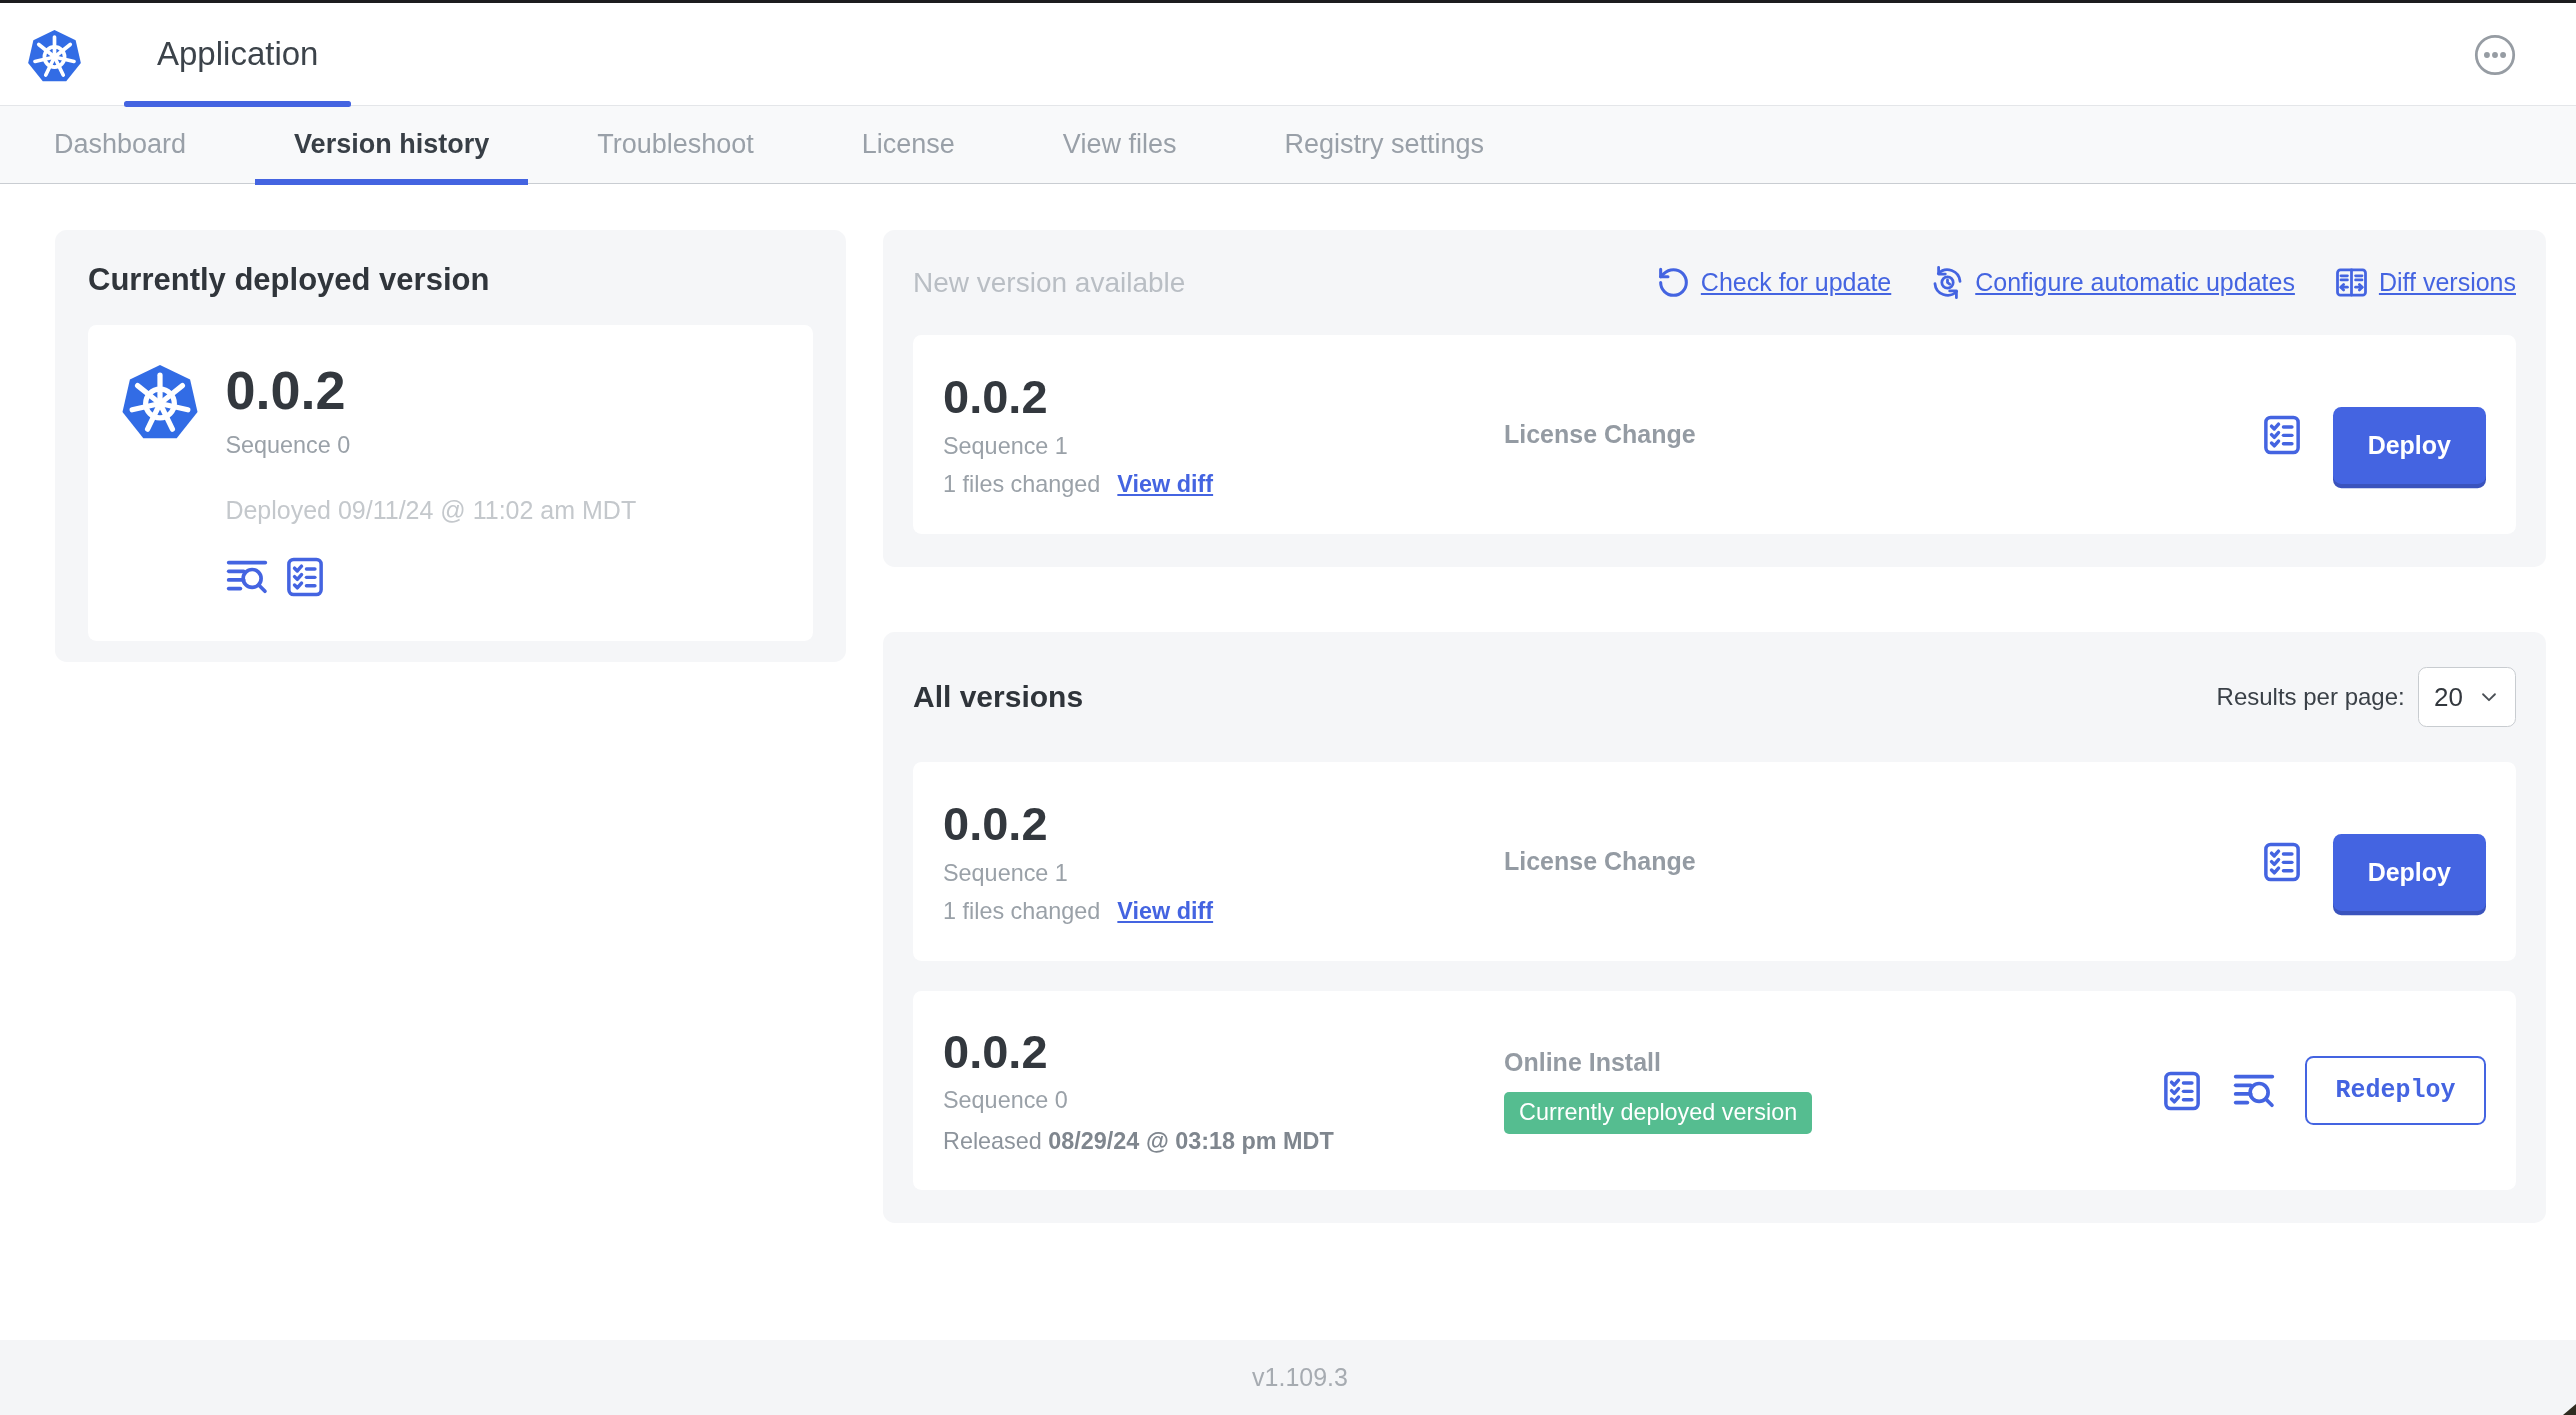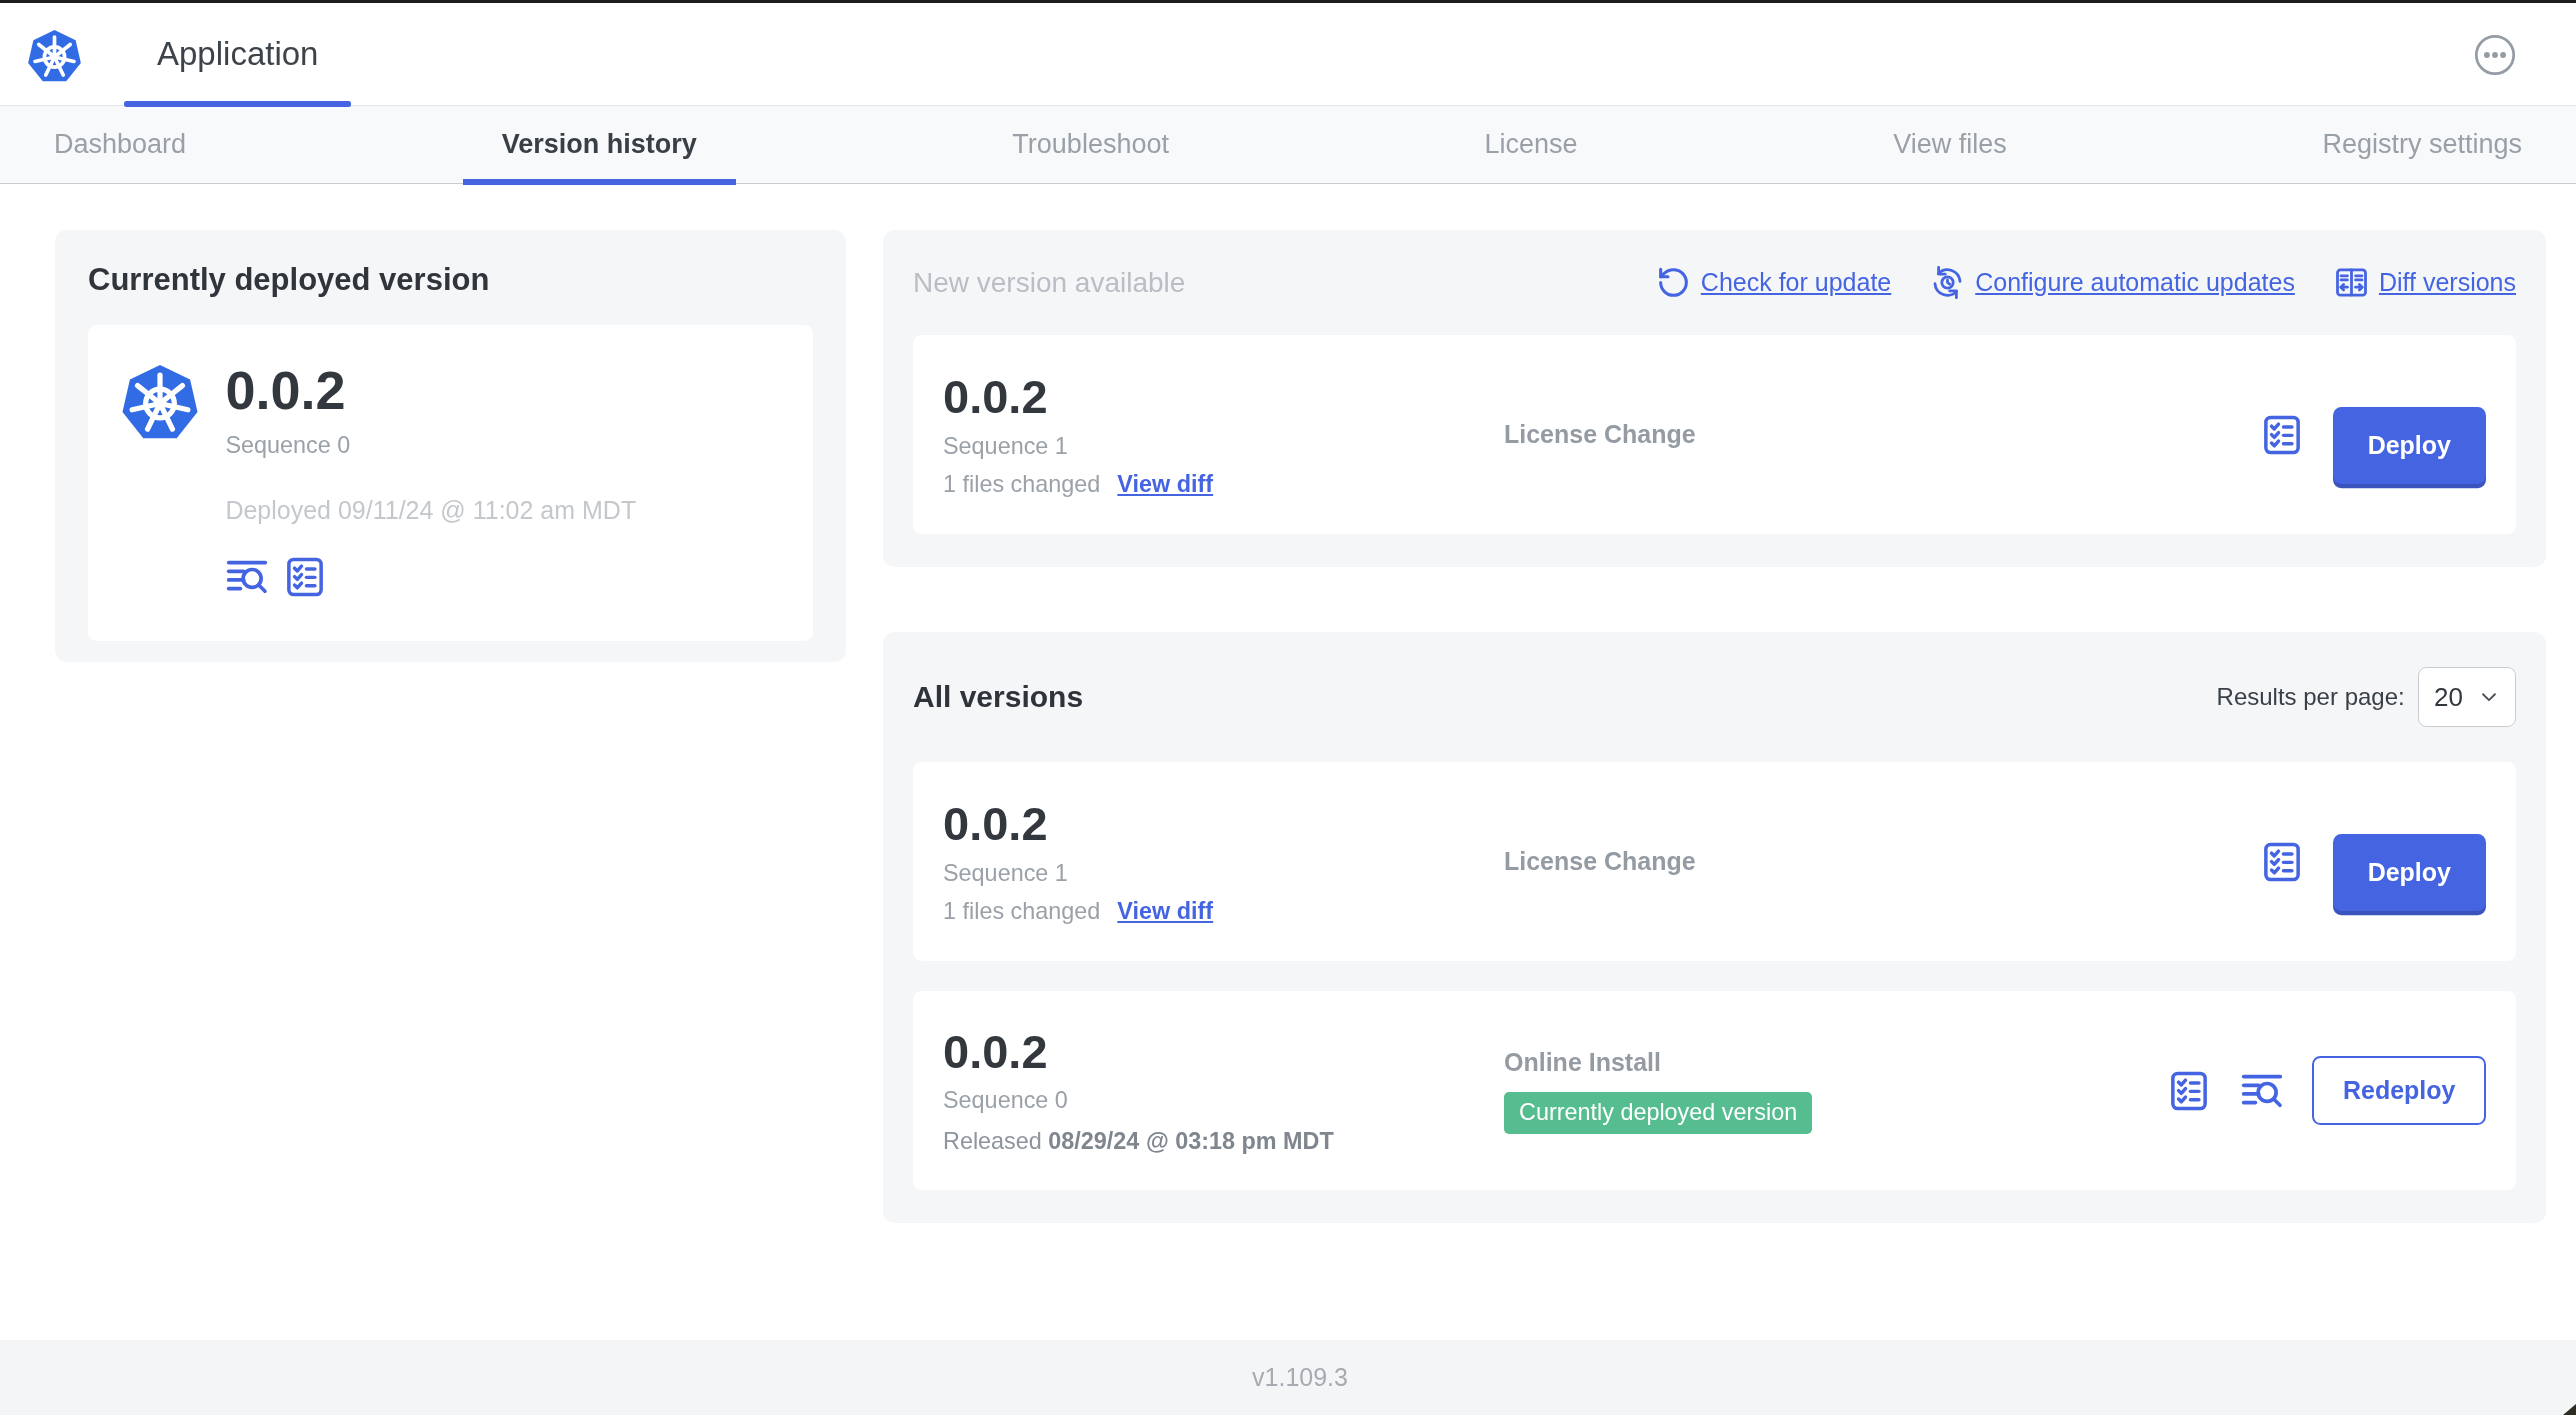--- a/index.html
+++ b/index.html
@@ -39,21 +39,21 @@
   }
   .more-btn{
     position:absolute;right:59px;top:30px;width:44px;height:44px;
     background:none;border:none;padding:0;cursor:pointer;
   }
   .more-btn svg{width:44px;height:44px;display:block}
 
   
   .subnav{
     height:78px;background:#f8f9fa;border-bottom:1.7px solid #c9cdd2;
-    display:flex;justify-content:space-between;align-items:stretch;
+    display:flex;justify-content:flex-start;align-items:stretch;
   }
   .subnav .tab{
     display:flex;align-items:center;position:relative;
     padding:0 39px;margin:0 15px;
     font-size:27px;color:#99a0a8;cursor:pointer;white-space:nowrap;
   }
   .subnav .tab.active{color:#383f46;font-weight:600}
   .subnav .tab.active::after{
     content:"";position:absolute;left:0;right:0;bottom:-1.7px;height:5.9px;
     background:var(--accent);
@@ -110,21 +110,21 @@
     font-size:23.4px;padding:7.5px 15px;border-radius:5px;
   }
   .vactions{display:flex;align-items:center;gap:28.5px}
   .btn-primary{
     font-family:inherit;background:var(--accent);color:#fff;font-size:25px;font-weight:700;
     border:none;border-radius:8.4px;padding:24px 35px;cursor:pointer;
     box-shadow:0 4.2px 0 var(--accent-dark);
     margin-top:21px;
   }
   .btn-outline{
-    font-family:Liberation Sans, sans-serif;background:#fff;color:var(--accent);font-size:25px;font-weight:700;
+    font-family:Liberation Mono, monospace;background:#fff;color:var(--accent);font-size:25px;font-weight:700;
     border:2.5px solid var(--accent);border-radius:8.4px;padding:18.4px 28.5px;cursor:pointer;
   }
 
   
   .rpp{display:flex;align-items:center;gap:13.4px}
   .rpp-label{font-size:24px;color:#3a4047}
   .rpp-select{
     display:flex;align-items:center;gap:15px;background:#fff;
     border:1.7px solid #c8ccd0;border-radius:8.4px;padding:13.4px 15px;
     font-size:26px;color:var(--text-dark);cursor:pointer;text-align:right;

